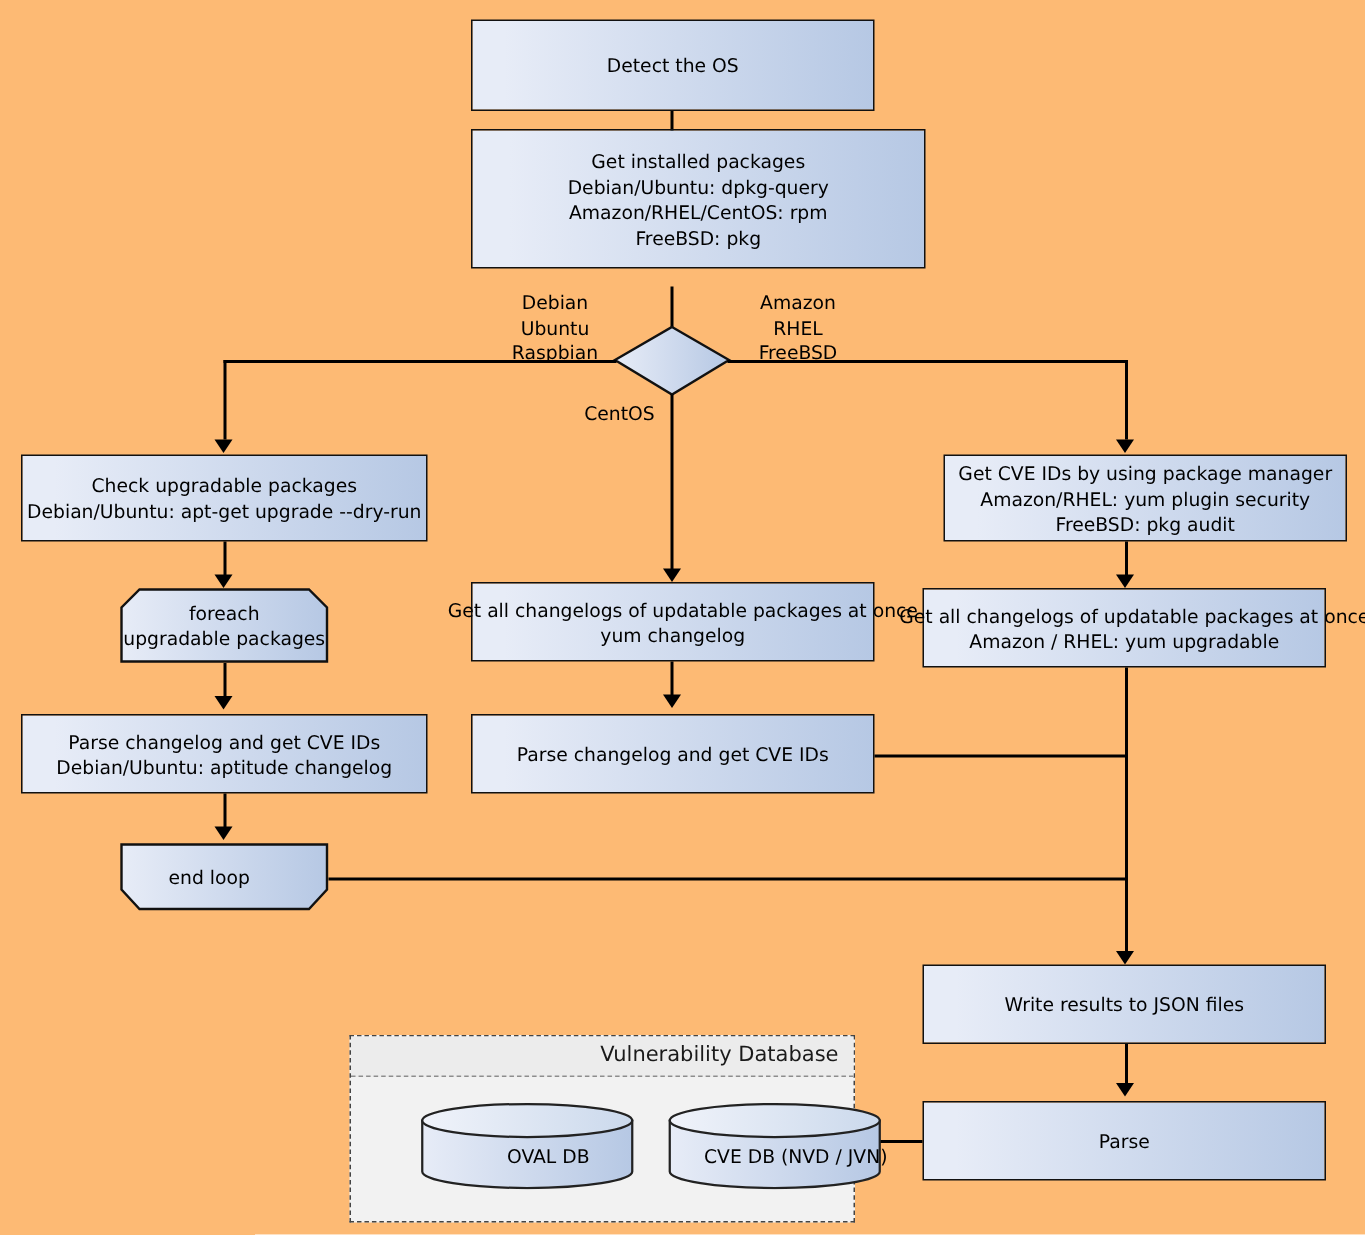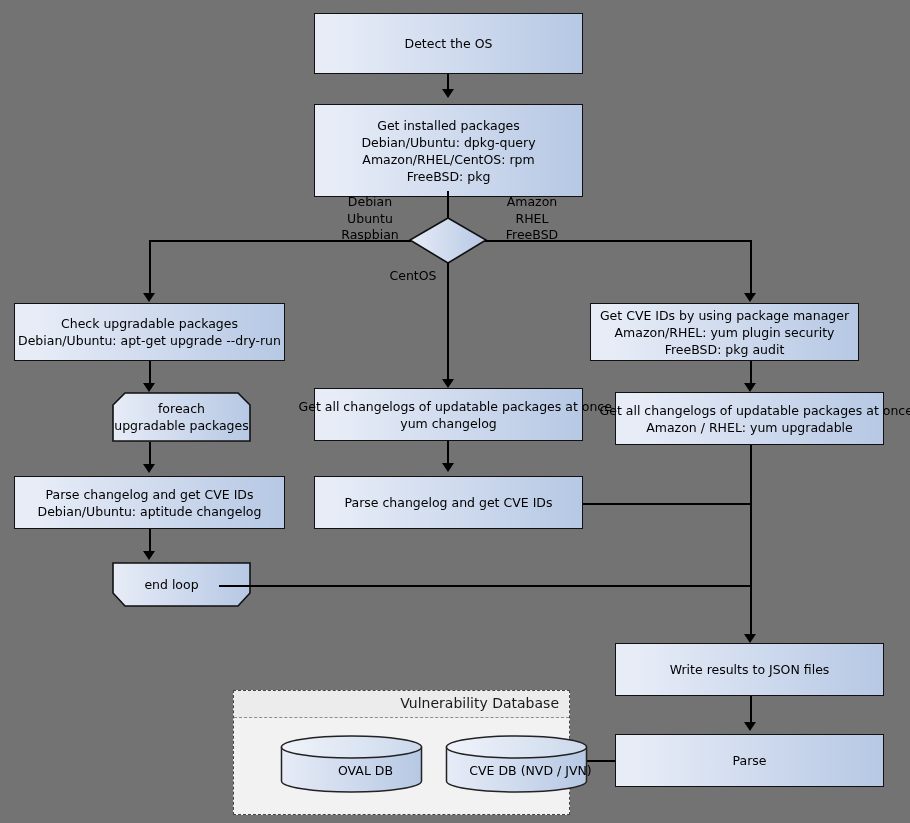--- a/index.html
+++ b/index.html
@@ -9,21 +9,21 @@
     background: #ffffff;
   }
   body {
     font-family: "DejaVu Sans", "Liberation Sans", sans-serif;
     -webkit-font-smoothing: antialiased;
   }
   #canvas {
     position: relative;
     width: 910px;
     height: 823px;
-    background: #737373;
+    background: #fdba74;
     overflow: hidden;
   }
   
   .node {
     position: absolute;
     box-sizing: border-box;
     border: 1.6px solid #111111;
     background: linear-gradient(to right, #e7ecf7 0%, #e7ecf7 8%, #b6c8e4 100%);
     display: flex;
     align-items: center;
@@ -52,21 +52,20 @@
     font-size: 12.5px;
     line-height: 17px;
   }
   .loop-wrap {
     position: absolute;
     box-sizing: border-box;
     display: flex;
     align-items: center;
     justify-content: center;
     color: #000;
-    margin-left: 32px;
   }
   
   .diamond {
     position: absolute;
   }
   
   .ln {
     position: absolute;
     background: #000000;
   }
@@ -136,21 +135,21 @@
 
 <div id="canvas">
 
   <div class="node" style="left:314px; top:13px; width:269px; height:61px;">
     <span class="txt">Detect the OS</span>
   </div>
 
   <div class="ln v" style="left:447px; top:74px; height:19px;"></div>
   <div class="arrow" style="left:442px; top:89px;"></div>
 
-  <div class="node" style="left:314px; top:104px; width:269px; height:93px;">
+  <div class="node" style="left:314px; top:86px; width:303px; height:93px;">
     <span class="txt">
       <span>Get installed packages</span><br>
       <span>Debian/Ubuntu: dpkg-query</span><br>
       <span>Amazon/RHEL/CentOS: rpm</span><br>
       <span>FreeBSD: pkg</span>
     </span>
   </div>
 
   <div class="ln v" style="left:447px; top:191px; height:28px;"></div>
 
@@ -252,21 +251,21 @@
 
   <div class="ln v" style="left:447px; top:441px; height:26px;"></div>
   <div class="arrow" style="left:442px; top:463px;"></div>
 
   <div class="node" style="left:314px; top:476px; width:269px; height:53px;">
     <span class="txt">Parse changelog and get CVE IDs</span>
   </div>
 
   <div class="ln h" style="left:583px; top:503px; width:168px;"></div>
 
-  <div class="node" style="left:590px; top:303px; width:269px; height:58px;">
+  <div class="node" style="left:629px; top:303px; width:269px; height:58px;">
     <span class="txt">
       <span>Get CVE IDs by using package manager</span><br>
       <span>Amazon/RHEL: yum plugin security</span><br>
       <span>FreeBSD: pkg audit</span>
     </span>
   </div>
 
   <div class="ln v" style="left:750px; top:361px; height:26px;"></div>
   <div class="arrow" style="left:744px; top:383px;"></div>
 

